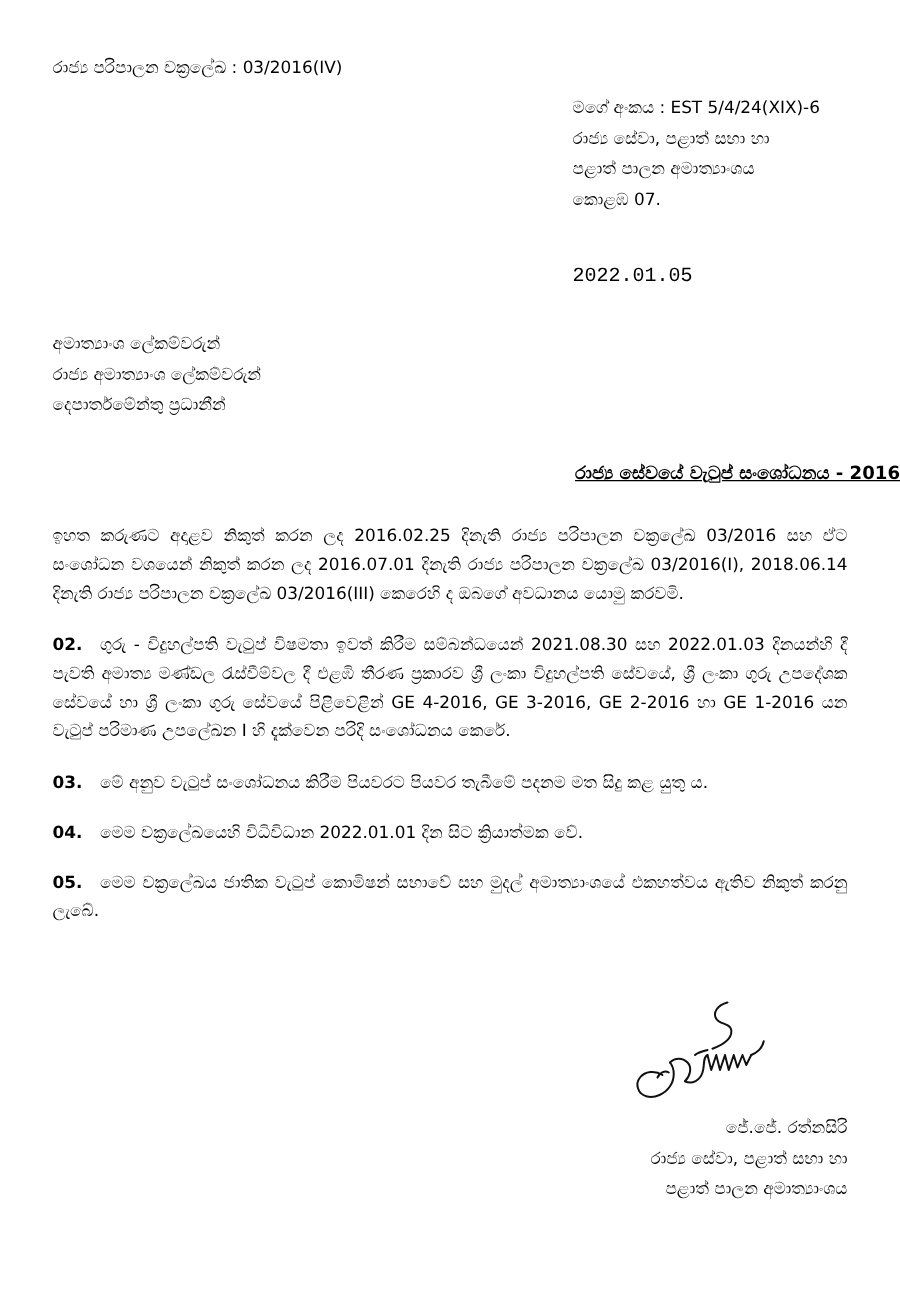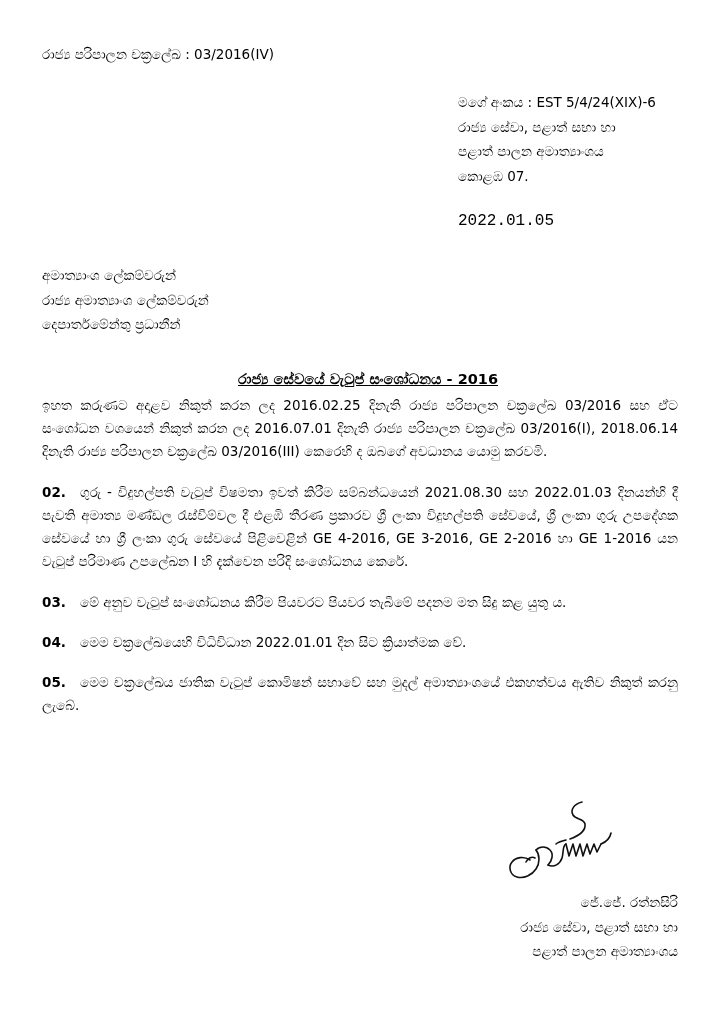--- a/index.html
+++ b/index.html
@@ -26,21 +26,21 @@
     position: absolute;
     left: 42px;
     top: 44px;
     font-size: 13.5px;
     line-height: 1.5;
     white-space: nowrap;
   }
   .addr-block {
     position: absolute;
     left: 458px;
-    top: 90px;
+    top: 74px;
     font-size: 13.5px;
     line-height: 1.82;
   }
   .addr-block div { white-space: nowrap; }
   .date-line {
     position: absolute;
     left: 458px;
     top: 212px;
     font-size: 16px;
     font-family: Liberation Mono, monospace;
@@ -51,30 +51,30 @@
     top: 263px;
     font-size: 13.5px;
     line-height: 1.82;
   }
   .recipients div { white-space: nowrap; }
   .doc-title {
     position: absolute;
     left: 16px;
     right: 0;
     top: 371px;
-    text-align: center;
+    text-align: right;
     font-size: 14.5px;
     font-weight: bold;
     text-decoration: underline;
   }
   .body-text {
     position: absolute;
     left: 42px;
     right: 42px;
-    top: 394px;
+    top: 418px;
   }
   .para {
     font-size: 13.5px;
     line-height: 1.72;
     text-align: justify;
     margin: 0 0 17px 0;
   }
   .para .num {
     display: inline-block;
     width: 38px;

